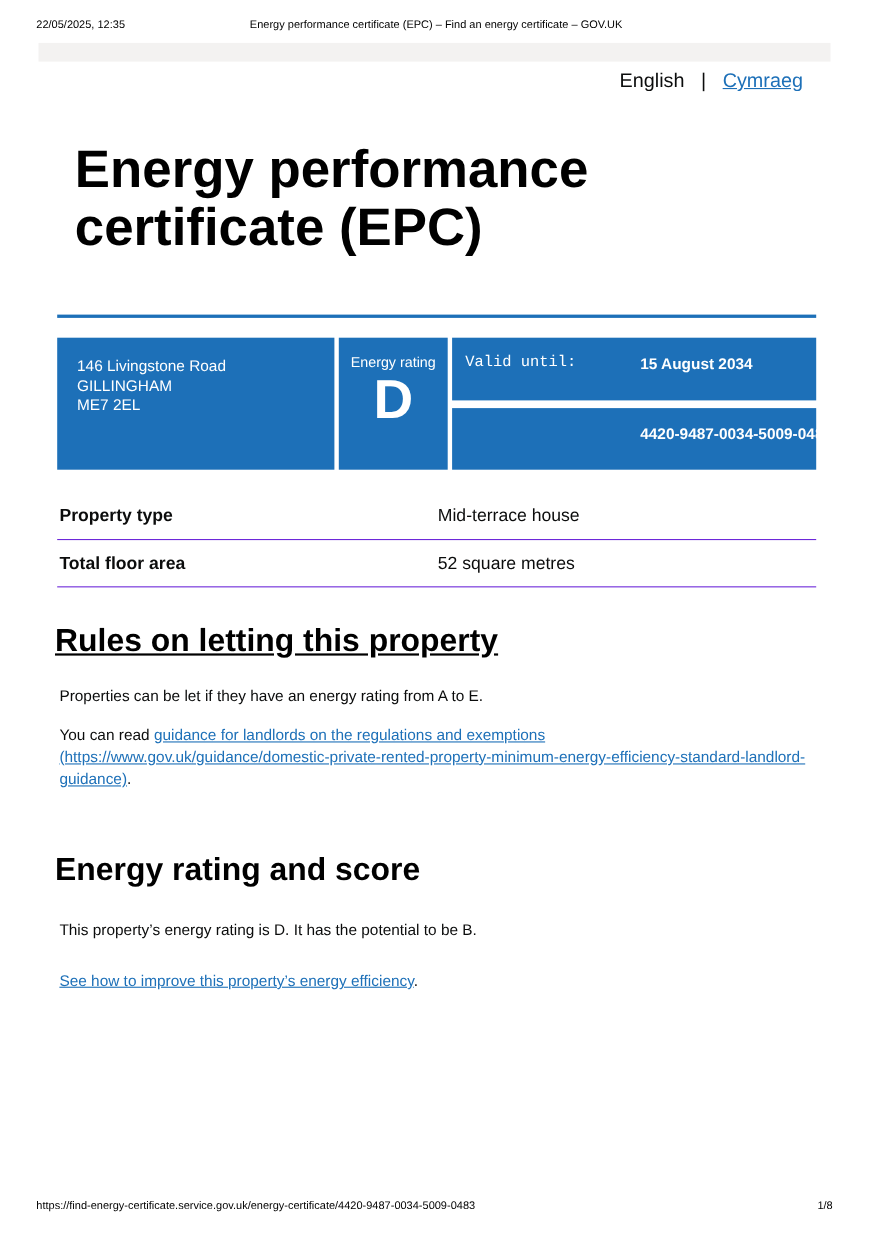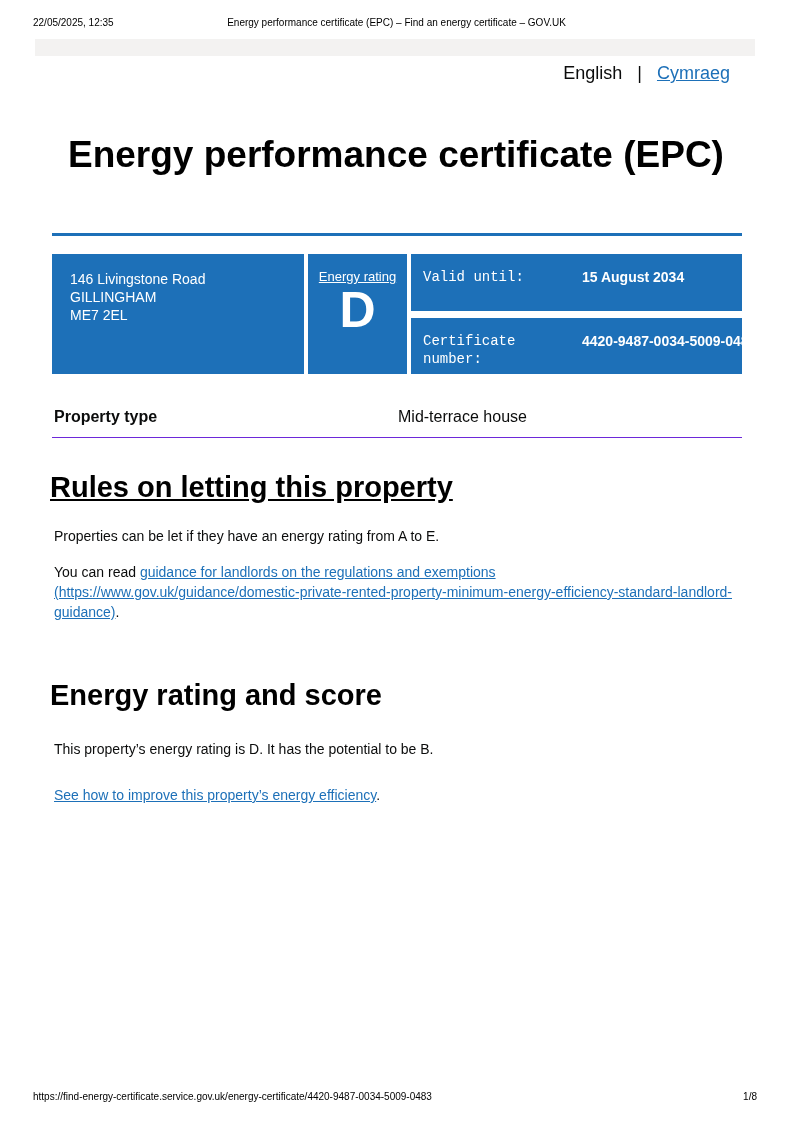--- a/index.html
+++ b/index.html
@@ -22,29 +22,29 @@
   
   .gov-bar { position:absolute; top:39px; left:35px; width:720px; height:17px; background:#f3f2f1; }
 
   .content { position:absolute; top:56px; left:52px; width:690px; }
 
   .lang { padding-top:6px; padding-right:12px; text-align:right; font-size:18px; line-height:22px; }
   .lang .current { color:#0b0c0c; }
   .lang .sep { margin:0 10px; color:#0b0c0c; }
   .lang a { color:#1d70b8; text-decoration:underline; cursor:pointer; }
 
-  h1 { margin:44px 0 0 16px; max-width:665px; font-size:37px; line-height:53px; font-weight:bold; color:#000; }
+  h1 { margin:44px 0 0 16px; max-width:665px; font-size:48px; line-height:53px; font-weight:bold; color:#000; }
 
   .rule { margin-top:52px; height:3px; background:#1d70b8; }
 
   .summary { margin-top:18px; display:flex; gap:4px; height:120px; }
   .panel { background:#1d70b8; color:#ffffff; }
   .panel-address { width:252px; padding:16px 12px 0 18px; font-size:14px; line-height:18px; }
   .panel-rating { width:99px; text-align:center; padding-top:15px; }
-  .rating-label { font-size:13px;text-decoration:underline; }
+  .rating-label { font-size:13px; }
   .rating-letter { font-size:50px; font-weight:bold; line-height:50px; margin-top:1px; }
   .panel-meta { flex:1; display:flex; flex-direction:column; gap:7px; background:transparent; }
   .meta-row { position:relative; background:#1d70b8; color:#fff; flex:1; padding:14px 0 0 12px; font-size:14px; line-height:18px; }
   .meta-label { width:112px;font-family:Liberation Mono, monospace; }
   .meta-value { position:absolute; left:143px; top:14px; font-weight:bold; white-space:nowrap;margin-left:28px; }
 
   .details { margin-top:21px; }
   .drow { display:flex; padding:12px 0 10px 2px; border-bottom:1px solid #6d28d9; font-size:16px; line-height:20px; }
   .dlabel { width:344px; font-weight:bold; }
 
@@ -92,30 +92,33 @@
       <div class="panel panel-rating">
         <div class="rating-label">Energy rating</div>
         <div class="rating-letter">D</div>
       </div>
       <div class="panel-meta">
         <div class="meta-row">
           <div class="meta-label">Valid until:</div>
           <div class="meta-value">15 August 2034</div>
         </div>
         <div class="meta-row">
-          <div class="meta-label">Certificate number:</div>
           <div class="meta-value">4420-9487-0034-5009-0483</div>
         </div>
       </div>
     </div>
 
     <div class="details">
       <div class="drow">
         <div class="dlabel">Property type</div>
         <div class="dvalue">Mid-terrace house</div>
+      </div>
+      <div class="drow">
+        <div class="dlabel">Total floor area</div>
+        <div class="dvalue">52 square metres</div>
       </div>
     </div>
 
     <h2 class="h2-rules">Rules on letting this property</h2>
 
     <p class="p1">Properties can be let if they have an energy rating from A to E.</p>
 
     <p class="p2"><span>You can read </span><a>guidance for landlords on the regulations and exemptions (https://www.gov.uk/guidance/domestic-private-rented-property-minimum-energy-efficiency-standard-landlord-guidance)</a><span>.</span></p>
 
     <h2 class="h2-score">Energy rating and score</h2>

